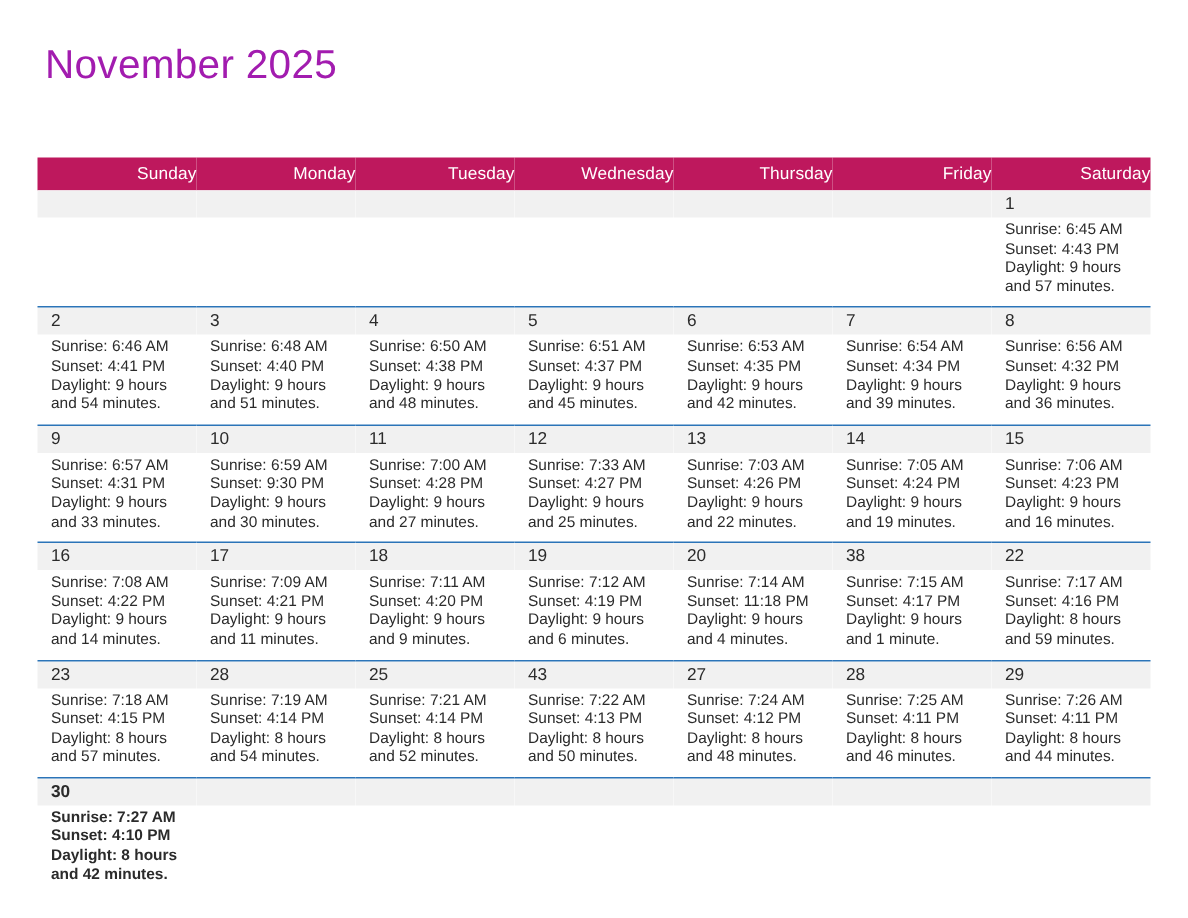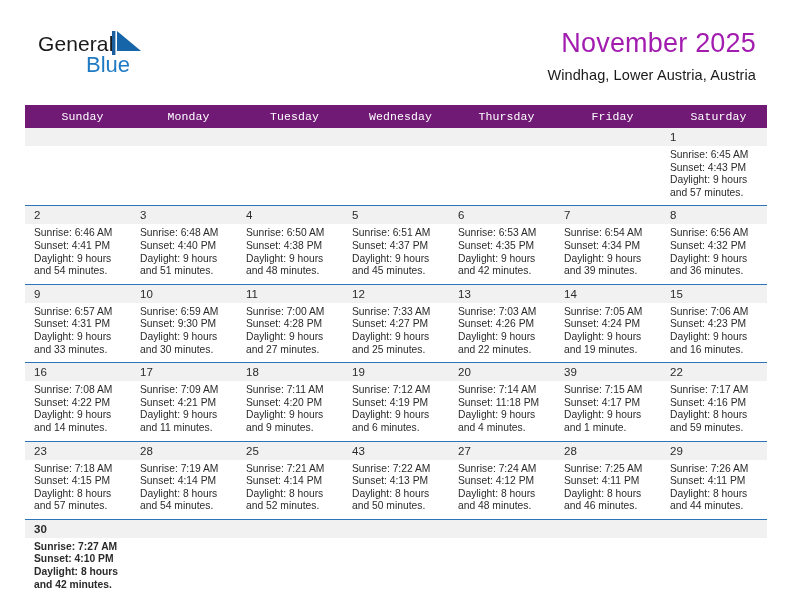--- a/index.html
+++ b/index.html
@@ -77,29 +77,28 @@
   
   .calendar {
     position: absolute;
     left: 25px;
     top: 105px;
     width: 742px;
     border-collapse: collapse;
     table-layout: fixed;
   }
   .calendar th {
-    background: #701a75;
+    background: #be185d;
     color: #ffffff;
     font-size: 11.5px;
     font-weight: normal;
-    text-align: center;
+    text-align: right;
     padding: 5px 0 5px 9px;
     height: 21px;
     letter-spacing: .1px;
-    font-family: Liberation Mono, monospace;
   }
   .calendar td {
     width: 106px;
     vertical-align: top;
     padding: 0;
     border-top: 1px solid #2b74b8;
     background: #ffffff;
   }
   .calendar tr.week-row:first-child td {
     border-top: none;
@@ -130,34 +129,23 @@
   tr.week-row.first { height: 70px; }
   tr.week-row.last { height: 74px; font-weight: bold; }
 </style>
 </head>
 <body>
 
 <div id="page">
 
   <div class="top-bar">
 
-    <div class="logo">
-      <span class="logo-general">General</span>
-      <span class="logo-mark">
-        <svg width="32" height="24" viewBox="0 0 32 24" xmlns="http://www.w3.org/2000/svg">
-          <rect x="0" y="0" width="3.4" height="24" fill="#1a5f9e"></rect>
-          <polygon points="5,0 29,20 5,20" fill="#1565a8"></polygon>
-        </svg>
-      </span>
-      <span class="logo-blue">Blue</span>
-    </div>
 
     <div class="title-block">
       <h1 class="cal-title">November 2025</h1>
-      <p class="cal-subtitle">Windhag, Lower Austria, Austria</p>
     </div>
 
   </div>
 
   <table class="calendar">
     <thead>
       <tr>
         <th>Sunday</th>
         <th>Monday</th>
         <th>Tuesday</th>
@@ -373,21 +361,21 @@
           <td class="">
             <span class="daynum">20</span>
             <div class="cellbody">
               <div>Sunrise: 7:14 AM</div>
               <div>Sunset: 11:18 PM</div>
               <div>Daylight: 9 hours</div>
               <div>and 4 minutes.</div>
             </div>
           </td>
           <td class="">
-            <span class="daynum">39</span>
+            <span class="daynum">38</span>
             <div class="cellbody">
               <div>Sunrise: 7:15 AM</div>
               <div>Sunset: 4:17 PM</div>
               <div>Daylight: 9 hours</div>
               <div>and 1 minute.</div>
             </div>
           </td>
           <td class="">
             <span class="daynum">22</span>
             <div class="cellbody">

